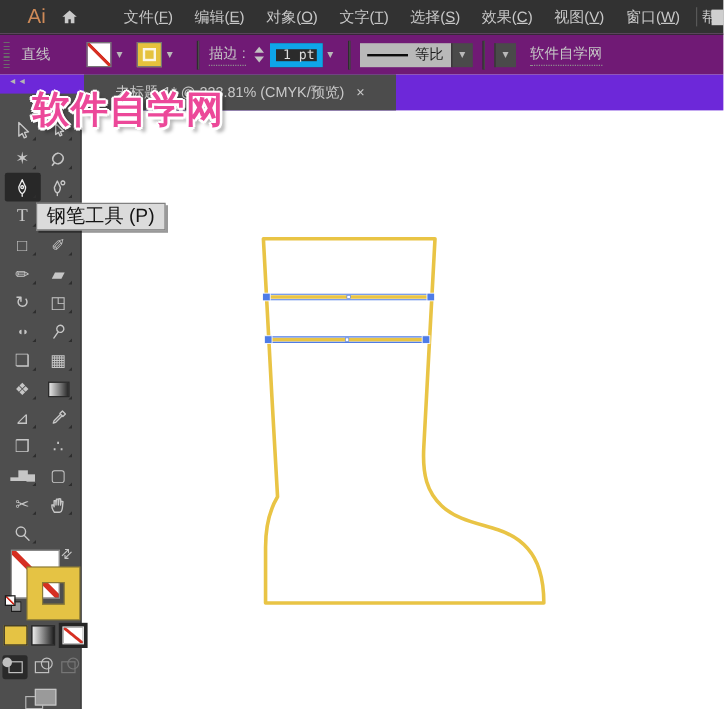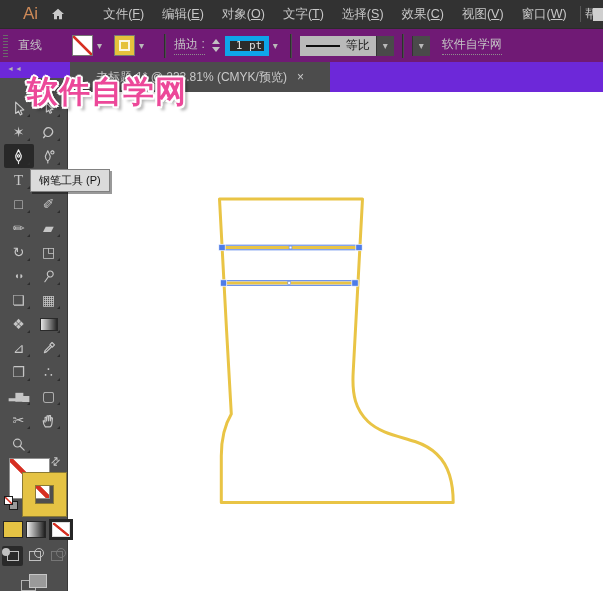--- a/index.html
+++ b/index.html
@@ -107,21 +107,21 @@
   .canvas svg{position:absolute;left:0;top:0}
   
   .watermark{position:absolute;left:27px;top:74px;z-index:40;pointer-events:none}
   .wm-title{font-size:31px;font-weight:800;color:#ec4899;letter-spacing:1px;line-height:1.15;
     text-shadow:-2px 0 0 #fff,2px 0 0 #fff,0 -2px 0 #fff,0 2px 0 #fff,
       -1.5px -1.5px 0 #fff,1.5px 1.5px 0 #fff,-1.5px 1.5px 0 #fff,1.5px -1.5px 0 #fff,4px 4px 3px rgba(0,0,0,.3)}
   .wm-url{font-size:13px;font-weight:bold;color:#1583D6;letter-spacing:1.5px;margin:1px 0 0 5px;
     text-shadow:-1px 0 0 #fff,1px 0 0 #fff,0 -1px 0 #fff,0 1px 0 #fff,2px 2px 2px rgba(0,0,0,.25)}
   
   .tooltip{position:absolute;left:30px;top:169px;height:21px;padding:0 8px;background:#DBDBDB;
-    border:1px solid #818181;color:#141414;font-size:11px;display:flex;align-items:center;
+    border:1px solid #818181;color:#141414;font-size:16px;display:flex;align-items:center;
     box-shadow:2px 2px 0 rgba(0,0,0,.4);z-index:45;white-space:nowrap}
 </style>
 </head>
 <body>
 
 <div class="menubar" data-name="menu-bar">
   <span class="ai-logo" data-name="illustrator-logo">Ai</span>
   <span class="home-btn" data-name="home-icon">
     <svg width="16" height="16" viewBox="0 0 24 24">
         <path d="M12 4 L21 12 L18 12 L18 20 L13.5 20 L13.5 15 L10.5 15 L10.5 20 L6 20 L6 12 L3 12 Z" fill="#C9C9C9"></path>

